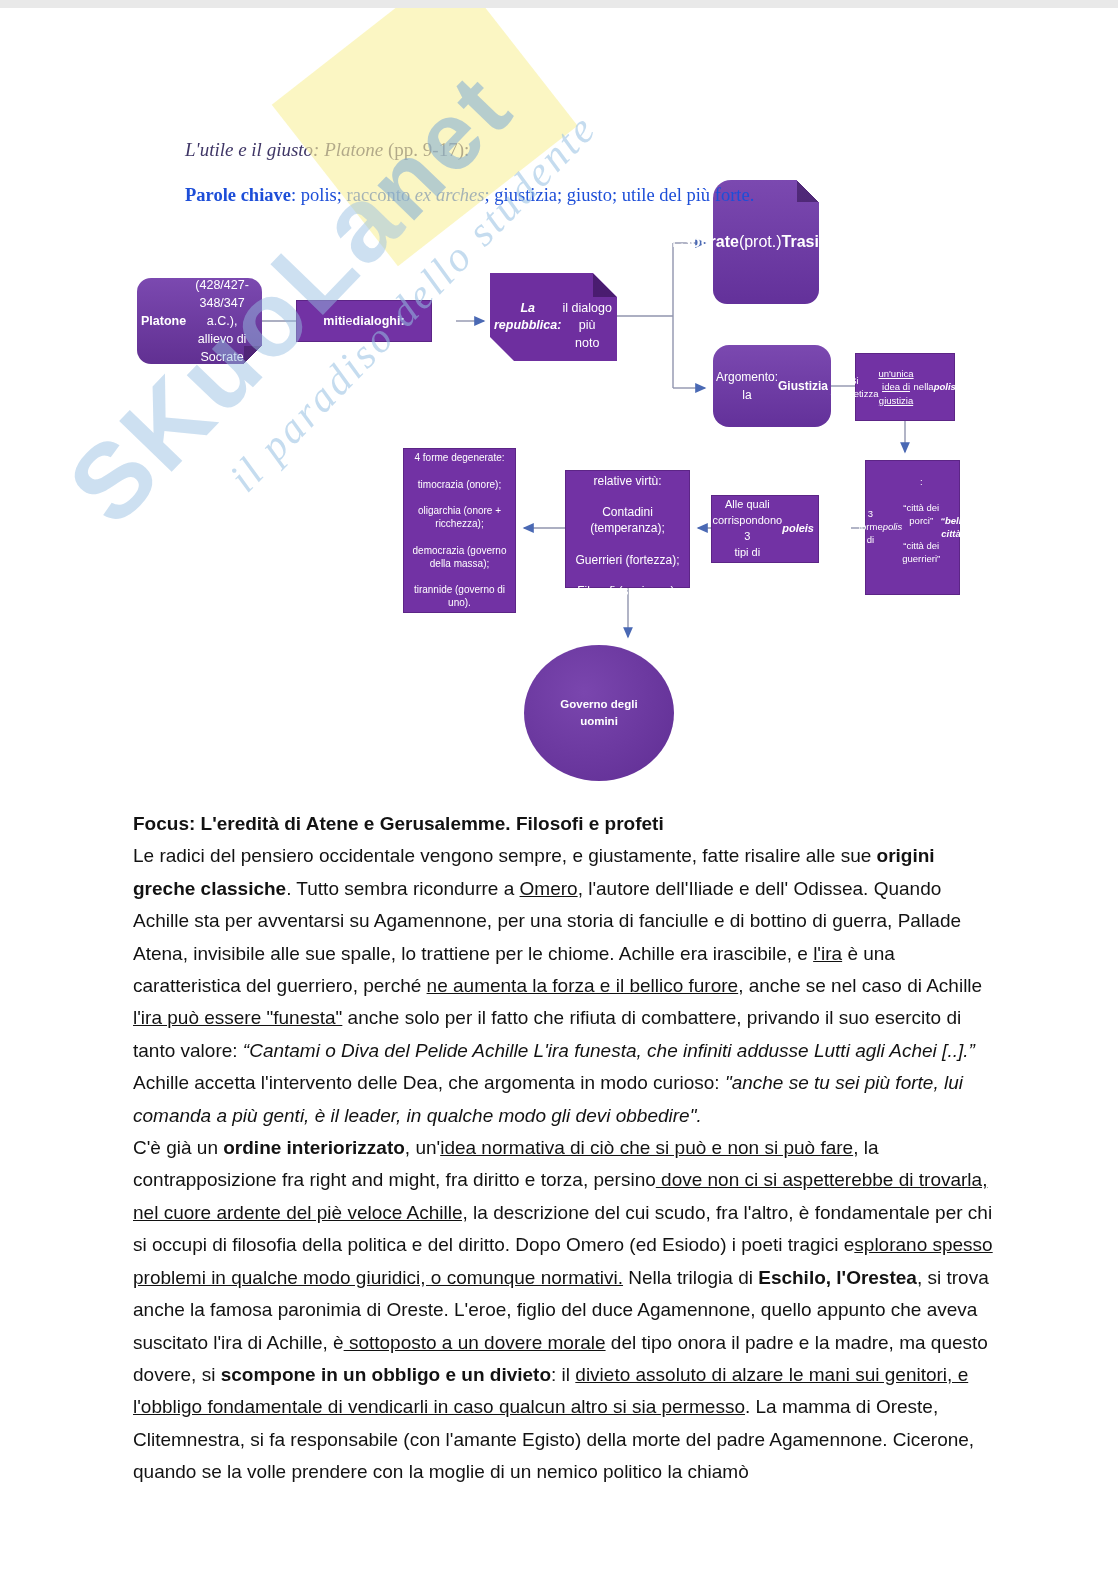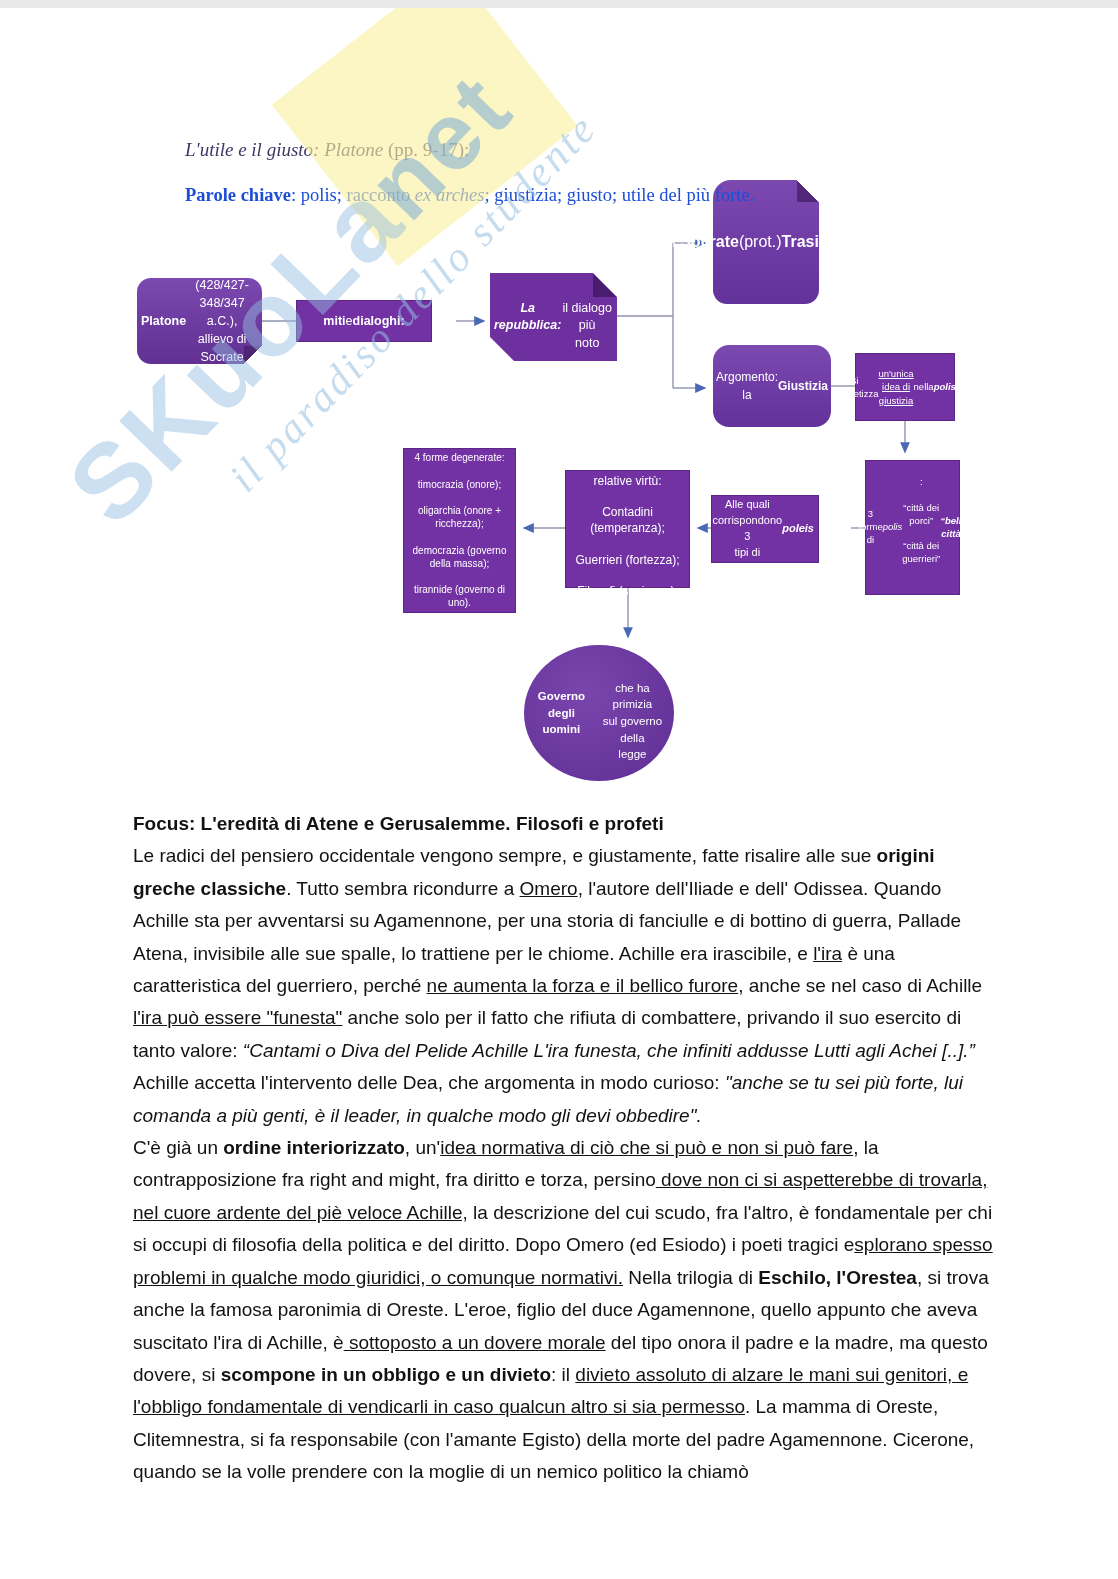--- a/index.html
+++ b/index.html
@@ -137,24 +137,21 @@
 uno).</span></div>
   <div class="node n-treclassi"><span>3 classi di cittadini e
 relative virtù:
 
 Contadini (temperanza);
 
 Guerrieri (fortezza);
 
 Filosofi (sapienza).</span></div>
   <div class="node n-governo"><span class="fb">Governo degli
-uomini</span><span>
-che ha primizia
-sul governo della
-legge</span></div>
+uomini</span></div>
 
   <div class="body-text">
     <div class="focus-heading">Focus: L'eredità di Atene e Gerusalemme. Filosofi e profeti</div>
     <p class="para"><span>Le radici del pensiero occidentale vengono sempre, e giustamente, fatte risalire alle sue </span><span class="fb">origini greche classiche</span><span>. Tutto sembra ricondurre a </span><span class="fu">Omero</span><span>, l'autore dell'Iliade e dell' Odissea. Quando Achille sta per avventarsi su Agamennone, per una storia di fanciulle e di bottino di guerra, Pallade Atena, invisibile alle sue spalle, lo trattiene per le chiome. Achille era irascibile, e </span><span class="fu">l'ira</span><span> è una caratteristica del guerriero, perché </span><span class="fu">ne aumenta la forza e il bellico furore</span><span>, anche se nel caso di Achille </span><span class="fu">l'ira può essere "funesta"</span><span> anche solo per il fatto che rifiuta di combattere, privando il suo esercito di tanto valore: </span><span class="fi">“Cantami o Diva del Pelide Achille L'ira funesta, che infiniti addusse Lutti agli Achei [..].”</span></p>
     <p class="para"><span>Achille accetta l'intervento delle Dea, che argomenta in modo curioso: </span><span class="fi">"anche se tu sei più forte, lui comanda a più genti, è il leader, in qualche modo gli devi obbedire".</span></p>
     <p class="para"><span>C'è già un </span><span class="fb">ordine interiorizzato</span><span>, un'</span><span class="fu">idea normativa di ciò che si può e non si può fare</span><span>, la contrapposizione fra right and might, fra diritto e torza, persino</span><span class="fu"> dove non ci si aspetterebbe di trovarla, nel cuore ardente del piè veloce Achille,</span><span> la descrizione del cui scudo, fra l'altro, è fondamentale per chi si occupi di filosofia della politica e del diritto. Dopo Omero (ed Esiodo) i poeti tragici e</span><span class="fu">splorano spesso problemi in qualche modo giuridici, o comunque normativi.</span><span> Nella trilogia di </span><span class="fb">Eschilo, l'Orestea</span><span>, si trova anche la famosa paronimia di Oreste. L'eroe, figlio del duce Agamennone, quello appunto che aveva suscitato l'ira di Achille, è</span><span class="fu"> sottoposto a un dovere morale</span><span> del tipo onora il padre e la madre, ma questo dovere, si </span><span class="fb">scompone in un obbligo e un divieto</span><span>: il </span><span class="fu">divieto assoluto di alzare le mani sui genitori, e l'obbligo fondamentale di vendicarli in caso qualcun altro si sia permesso</span><span>. La mamma di Oreste, Clitemnestra, si fa responsabile (con l'amante Egisto) della morte del padre Agamennone. Cicerone, quando se la volle prendere con la moglie di un nemico politico la chiamò</span></p>
   </div>
 
   <div class="watermark">
     <div class="wm-yellow"></div>

